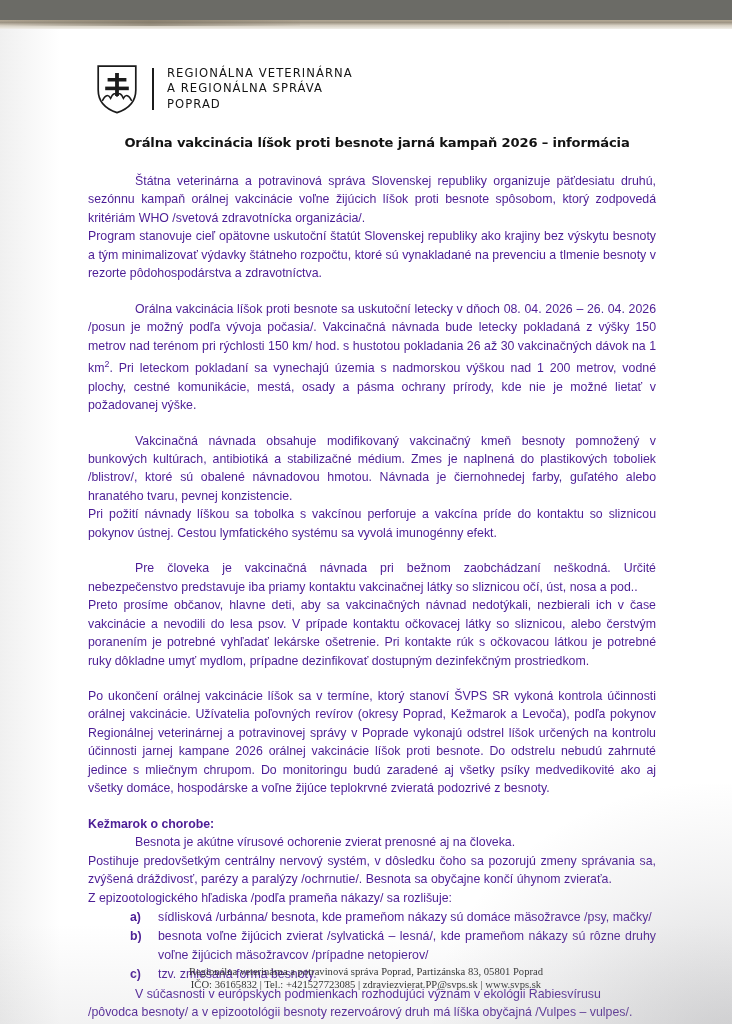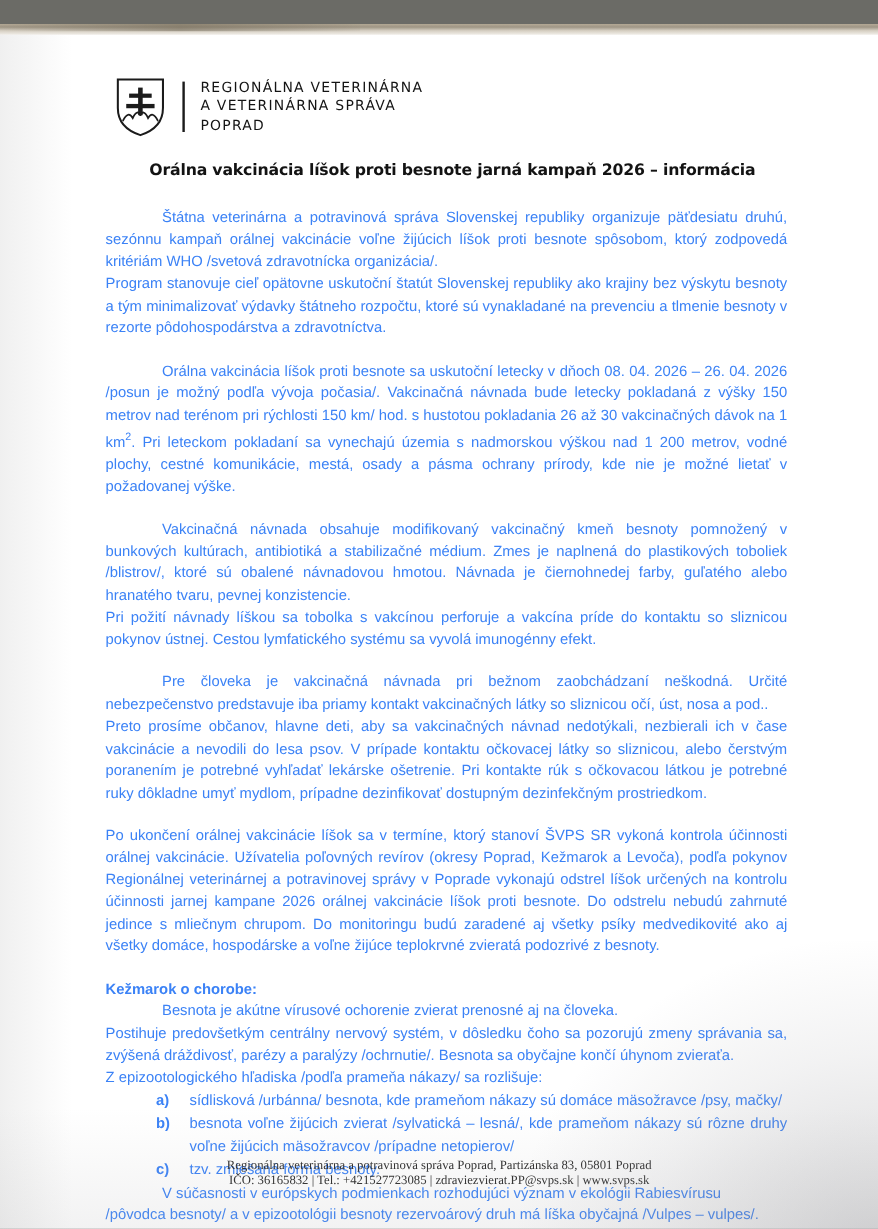--- a/index.html
+++ b/index.html
@@ -106,21 +106,21 @@
     letter-spacing: -0.15px;
     padding-left: 11px;
   }
 
   
   .body-area {
     position: absolute;
     left: 88px;
     top: 152px;
     width: 568px;
-    color: #3b82f6;
+    color: #4c1d95;
     font-size: 12.35px;
     line-height: 18.45px;
     text-align: justify;
     text-justify: inter-word;
   }
   .body-area p {
     margin: 0;
   }
   .indent {
     text-indent: 47px;
@@ -183,38 +183,38 @@
                  C22.0 28.2 25.1 29.0 27.4 34.4 C29.8 30.2 32.7 30.6 35.4 36.4" fill="none" stroke="#1b1b1b" stroke-width="1.5" stroke-linecap="round"></path>
 
         <rect x="19.1" y="9.0" width="3.8" height="23.0" fill="#1b1b1b"></rect>
         <rect x="11.6" y="14.0" width="18.8" height="3.5" fill="#1b1b1b"></rect>
         <rect x="9.2" y="22.6" width="23.6" height="3.6" fill="#1b1b1b"></rect>
       </svg>
     </span>
     <span class="crest-divider"></span>
     <div class="org-lines">
       <div>REGIONÁLNA VETERINÁRNA</div>
-      <div>A VETERINÁRNA SPRÁVA</div>
+      <div>A REGIONÁLNA SPRÁVA</div>
       <div>POPRAD</div>
     </div>
   </div>
 
   <div class="doc-title">Orálna vakcinácia líšok proti besnote jarná kampaň 2026 – informácia</div>
 
   <div class="body-area">
 
     <p class="indent">Štátna veterinárna a potravinová správa Slovenskej republiky organizuje päťdesiatu druhú,  sezónnu kampaň orálnej vakcinácie voľne žijúcich líšok proti besnote spôsobom, ktorý zodpovedá kritériám WHO /svetová zdravotnícka organizácia/.</p>
     <p>Program stanovuje cieľ opätovne uskutoční štatút Slovenskej republiky ako krajiny bez výskytu besnoty a tým minimalizovať výdavky štátneho rozpočtu, ktoré sú vynakladané na prevenciu a tlmenie besnoty v rezorte pôdohospodárstva a zdravotníctva.</p>
 
     <p class="indent gap-before"><span>Orálna vakcinácia líšok proti besnote sa uskutoční letecky v dňoch 08. 04. 2026 – 26. 04. 2026 /posun je možný podľa vývoja počasia/. Vakcinačná návnada bude letecky pokladaná z výšky 150 metrov nad terénom pri rýchlosti 150 km/ hod. s hustotou pokladania 26 až 30  vakcinačných dávok na 1 km</span><sup class="sq">2</sup><span>. Pri leteckom pokladaní sa vynechajú územia s nadmorskou výškou nad 1 200 metrov, vodné plochy, cestné komunikácie, mestá, osady a pásma ochrany prírody, kde nie je možné lietať v požadovanej výške.</span></p>
 
     <p class="indent gap-before">Vakcinačná návnada obsahuje modifikovaný vakcinačný kmeň besnoty pomnožený v bunkových kultúrach, antibiotiká a stabilizačné médium. Zmes je naplnená do plastikových  toboliek /blistrov/, ktoré sú obalené návnadovou hmotou. Návnada je čiernohnedej farby, guľatého alebo hranatého tvaru, pevnej konzistencie.</p>
     <p>Pri požití návnady líškou sa tobolka s vakcínou perforuje a vakcína príde do kontaktu so sliznicou pokynov ústnej. Cestou lymfatického systému sa vyvolá imunogénny efekt.</p>
 
-    <p class="indent gap-before">Pre človeka je vakcinačná návnada pri bežnom zaobchádzaní neškodná. Určité nebezpečenstvo predstavuje iba priamy kontakt vakcinačných látky so sliznicou očí, úst, nosa a pod..</p>
+    <p class="indent gap-before">Pre človeka je vakcinačná návnada pri bežnom zaobchádzaní neškodná. Určité nebezpečenstvo predstavuje iba priamy kontaktu vakcinačnej látky so sliznicou očí, úst, nosa a pod..</p>
     <p>Preto prosíme občanov, hlavne deti, aby sa vakcinačných návnad nedotýkali, nezbierali ich v čase vakcinácie a nevodili do lesa psov. V prípade kontaktu očkovacej látky so sliznicou, alebo čerstvým poranením je potrebné vyhľadať lekárske ošetrenie. Pri kontakte rúk s očkovacou látkou je potrebné ruky dôkladne umyť mydlom, prípadne dezinfikovať dostupným dezinfekčným prostriedkom.</p>
 
     <p class="gap-before">Po ukončení orálnej vakcinácie líšok sa v termíne, ktorý stanoví ŠVPS SR vykoná kontrola účinnosti orálnej vakcinácie. Užívatelia poľovných revírov (okresy Poprad, Kežmarok a Levoča), podľa pokynov Regionálnej veterinárnej a potravinovej správy v Poprade vykonajú odstrel líšok určených na kontrolu účinnosti jarnej kampane 2026 orálnej vakcinácie líšok proti besnote. Do odstrelu nebudú zahrnuté jedince s mliečnym chrupom. Do monitoringu budú zaradené aj všetky psíky medvedikovité ako aj všetky domáce, hospodárske a voľne žijúce teplokrvné zvieratá podozrivé z besnoty.</p>
 
     <p class="sec-head gap-before">Kežmarok o chorobe:</p>
     <p class="indent">Besnota je akútne vírusové ochorenie zvierat prenosné aj na človeka.</p>
     <p>Postihuje  predovšetkým centrálny nervový systém, v dôsledku čoho sa pozorujú zmeny správania  sa, zvýšená dráždivosť, parézy a paralýzy /ochrnutie/. Besnota sa obyčajne končí úhynom zvieraťa.</p>
     <p>Z epizootologického hľadiska /podľa prameňa nákazy/ sa rozlišuje:</p>
 
     <ol class="letter-list">

